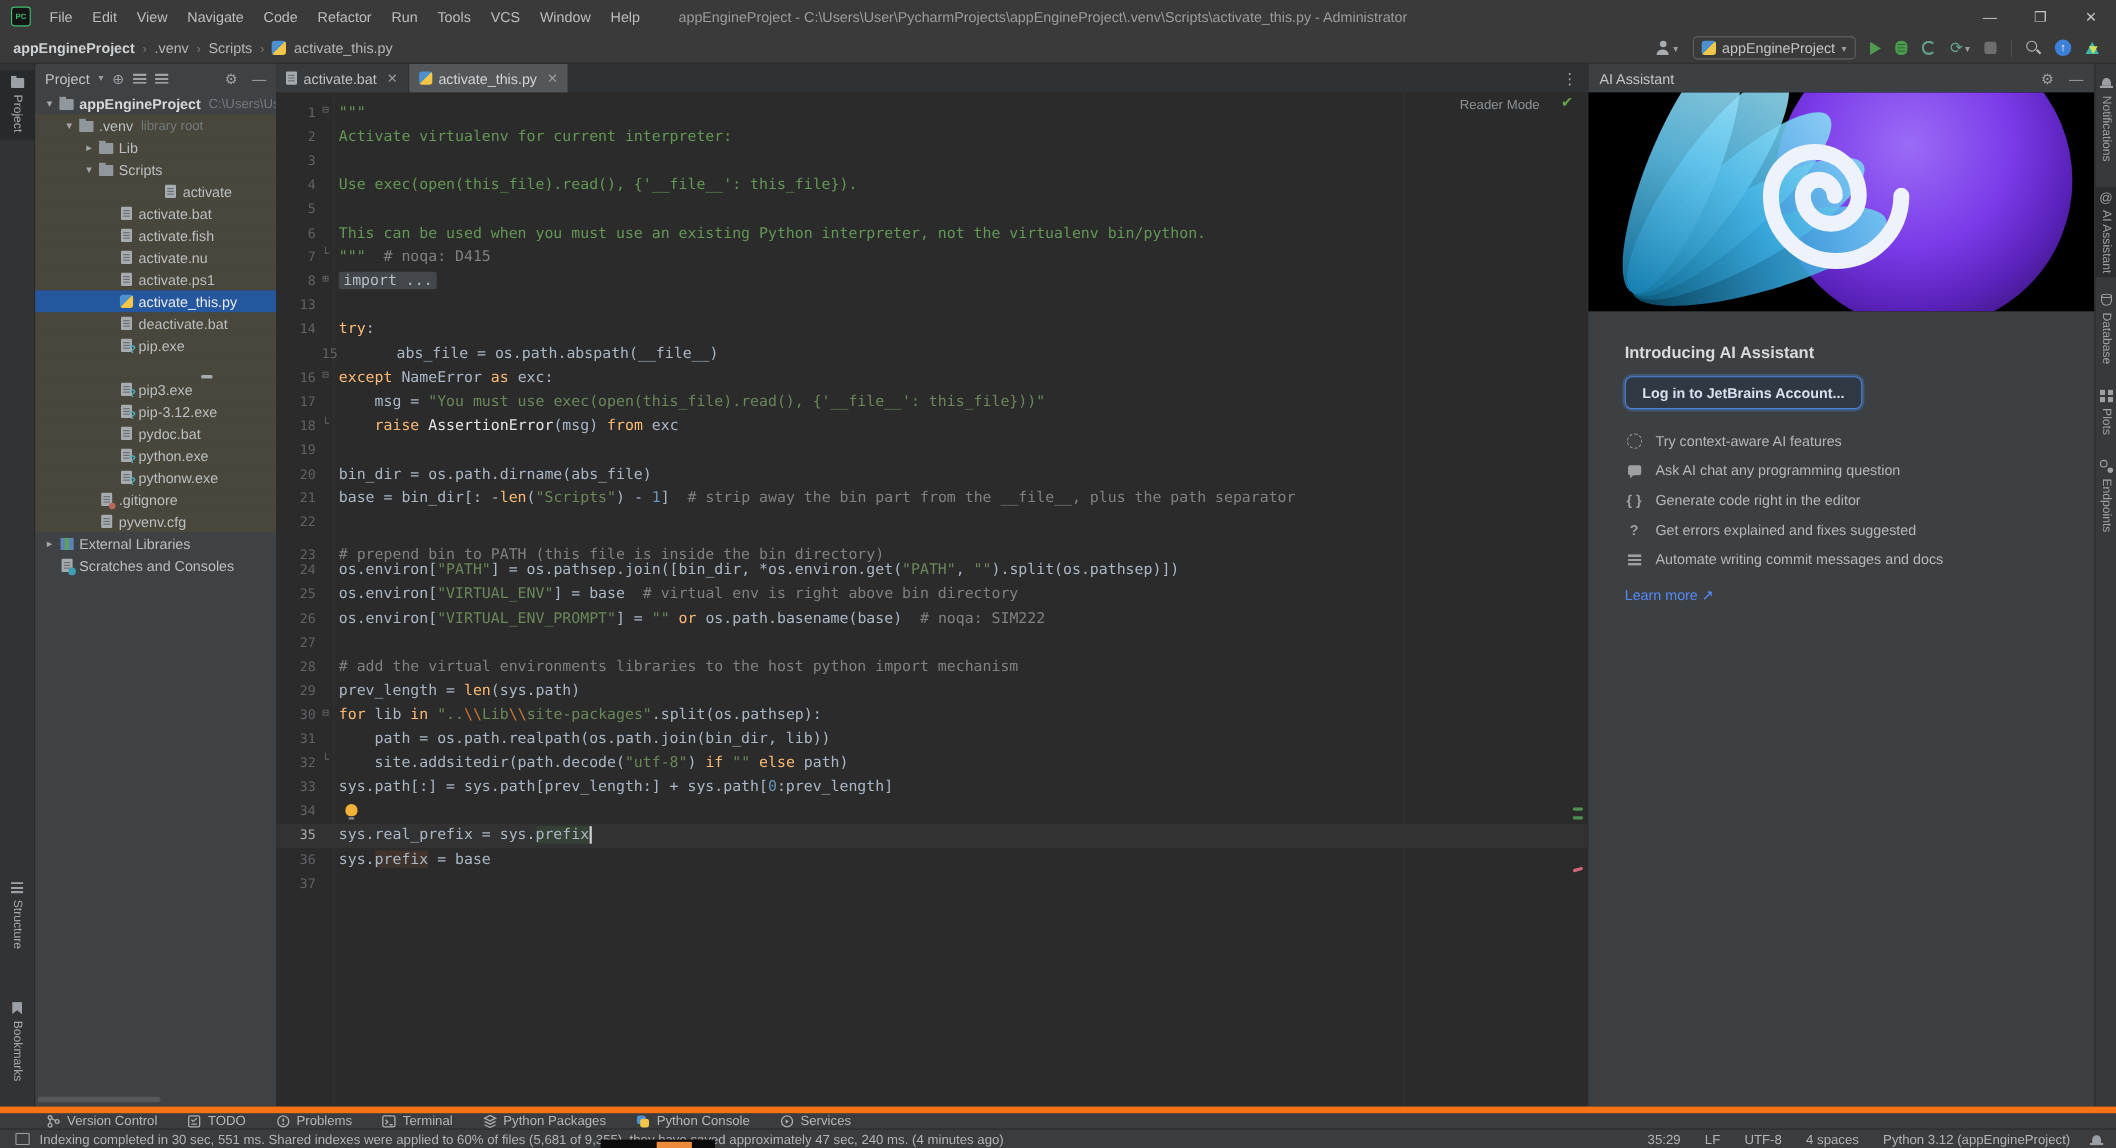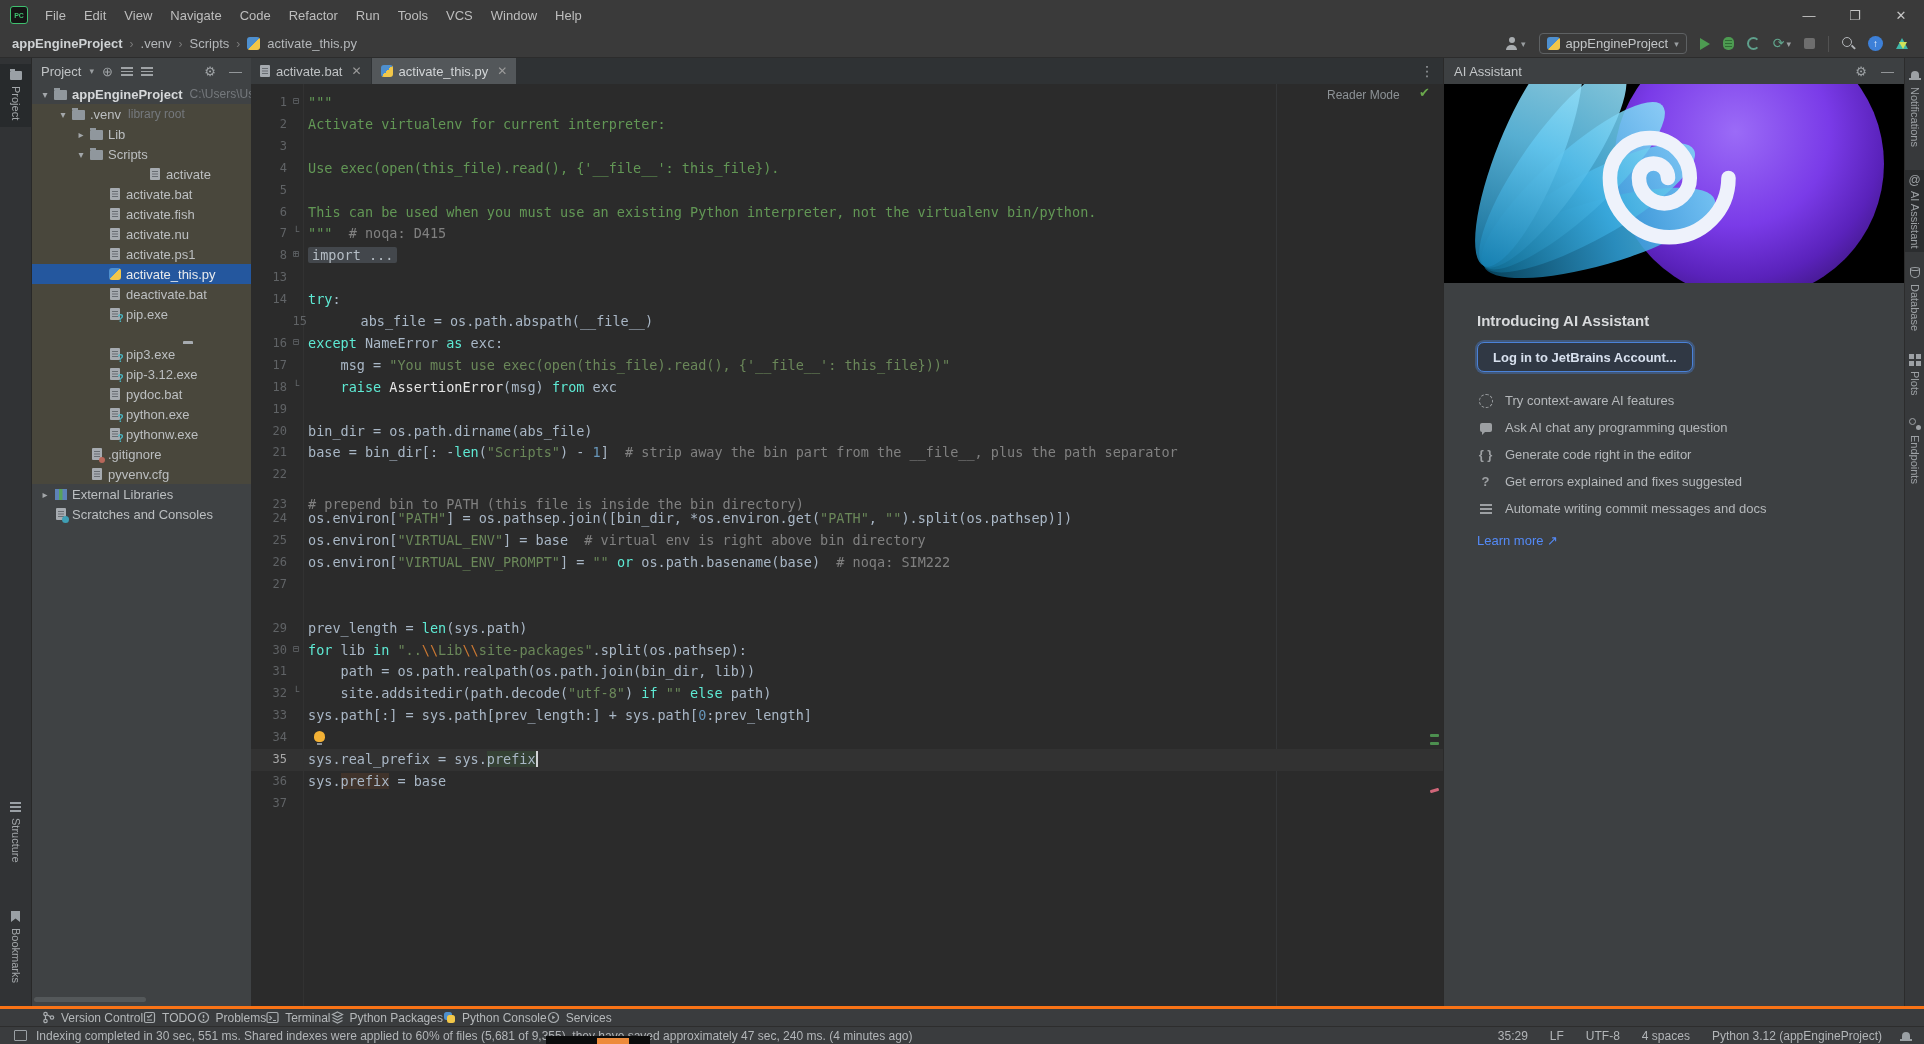--- a/index.html
+++ b/index.html
@@ -85,21 +85,21 @@
   .tab-more{position:absolute;right:8px;top:5px;color:#9da1a4;font-size:14px;letter-spacing:1px}
   .gutter-sep{position:absolute;left:52px;top:26px;bottom:0;width:1px;background:#323232}
   .guide{position:absolute;left:1025px;top:26px;bottom:0;width:1px;background:#343638}
   .code-area{position:absolute;top:26px;left:0;right:0;bottom:0;font-family:"DejaVu Sans Mono",monospace;font-size:13.5px}
   .crow{position:absolute;left:0;right:0;height:22px}
   .crow.current{background:#323232}
   .ln{position:absolute;left:0;top:3px;width:36px;text-align:right;color:#606366;font-size:12px}
   .crow.current .ln{color:#a9a9a9}
   .fold-m{position:absolute;left:38px;top:3px;width:14px;color:#65696d;font-size:10px;text-align:center}
   .cline{position:absolute;left:57px;top:2px;white-space:pre;color:#a9b7c6}
-  .t-d{color:#a9b7c6}.t-k{color:#5eead4}.t-s{color:#6a8759}.t-c{color:#808080}
+  .t-d{color:#a9b7c6}.t-k{color:#fdba74}.t-s{color:#6a8759}.t-c{color:#808080}
   .t-doc{color:#629755}.t-n{color:#6897bb}.t-cls{color:#e5e5e5}.t-esc{color:#cc7832}
   .t-fold{background:#43474c;color:#b5bdc5;padding:0 4px;border-radius:2px}
   .t-hlr{background:#344134;color:#a9b7c6}
   .t-hlw{background:#40332b;color:#a9b7c6}
   .caret{display:inline-block;width:2px;height:16px;background:#d0d2d4;vertical-align:text-bottom}
   .bulb{position:absolute;left:63px;top:4px;width:11px;height:11px;background:#f3b135;border-radius:50% 50% 42% 42%}
   .bulb::after{content:'';position:absolute;left:3px;bottom:-3px;width:5px;height:2.5px;background:#8b8f93}
   .reader{position:absolute;top:30px;left:1076px;font-size:12px;color:#8d9296}
   .inspect-ok{position:absolute;top:27px;left:1168px;color:#6aa84c;font-size:13px}
   .mark{position:absolute;right:4px;width:9px;height:3px;border-radius:1px}
@@ -141,21 +141,21 @@
   .ri-bell::after{content:'';position:absolute;left:0;top:8px;width:12px;height:1.5px;background:#9da1a5;box-shadow:4.5px 2px 0 -1px #9da1a5}
   .ri-at{display:flex;align-items:center;justify-content:center;color:#9da1a5;font-size:12px}
   .ri-db::before{content:'';position:absolute;left:1px;top:0;width:10px;height:3.5px;border-radius:50%;border:1.2px solid #9da1a5;box-sizing:border-box}
   .ri-db::after{content:'';position:absolute;left:1px;top:2px;width:10px;height:9px;border:1.2px solid #9da1a5;border-top:none;border-radius:0 0 5px 5px;box-sizing:border-box}
   .ri-grid{background:linear-gradient(#9da1a5 0 5px,transparent 5px 7px,#9da1a5 7px 12px),linear-gradient(90deg,#000 0 5px,transparent 5px 7px,#000 7px 12px);background-blend-mode:normal}
   .ri-grid{background:conic-gradient(#9da1a5 0 100%);-webkit-mask:linear-gradient(#000 0 5px,transparent 5px 7px,#000 7px 12px),linear-gradient(90deg,#000 0 5px,transparent 5px 7px,#000 7px 12px);-webkit-mask-composite:source-in;mask-composite:intersect}
   .ri-end::before{content:'';position:absolute;left:0;top:0;width:5px;height:5px;border-radius:50%;border:1.4px solid #9da1a5}
   .ri-end::after{content:'';position:absolute;right:0;bottom:0;width:5px;height:5px;border-radius:50%;background:#9da1a5}
 
   
-  .bottom-bar{position:absolute;left:0;top:1006px;width:100%;height:20px;background:#3a3c3e;border-top:3px solid #f97316;display:flex;align-items:center;padding-left:42px;box-sizing:border-box}
+  .bottom-bar{position:absolute;left:0;top:1006px;width:100%;height:20px;background:#3a3c3e;border-top:6px solid #f97316;display:flex;align-items:center;padding-left:42px;gap:27px;box-sizing:border-box}
   .bitem{display:flex;align-items:center;gap:6px;font-size:12px;color:#b5b8ba;white-space:nowrap}
   .bitem svg{display:block}
   .status-bar{position:absolute;left:0;top:1026px;width:100%;height:18px;background:#3a3c3e;border-top:1px solid #2d2d2d;font-size:12px;color:#b2b5b8;display:flex;align-items:center;box-sizing:border-box}
   .sb-icon{margin:0 9px 0 14px;width:11px;height:9px;border:1px solid #9aa0a4;border-radius:1px;flex:0 0 auto}
   .sb-msg{white-space:nowrap}
   .sb-right{position:absolute;right:42px;display:flex;gap:22px;white-space:nowrap}
   .sb-bell{position:absolute;right:12px;top:4px;width:12px;height:12px}
   .sb-bell::before{content:'';position:absolute;left:2px;top:1px;width:8px;height:7px;background:#9aa0a4;border-radius:4px 4px 0 0}
   .sb-bell::after{content:'';position:absolute;left:0;top:8px;width:12px;height:1.5px;background:#9aa0a4}
   .taskbar-thing{position:absolute;left:546px;top:9px;width:104px;height:9px;background:#0c0c0c}
@@ -174,20 +174,21 @@
         <span class="menu-item">View</span>
         <span class="menu-item">Navigate</span>
         <span class="menu-item">Code</span>
         <span class="menu-item">Refactor</span>
         <span class="menu-item">Run</span>
         <span class="menu-item">Tools</span>
         <span class="menu-item">VCS</span>
         <span class="menu-item">Window</span>
         <span class="menu-item">Help</span>
       </div>
+    <div class="win-title">appEngineProject - C:\Users\User\PycharmProjects\appEngineProject\.venv\Scripts\activate_this.py - Administrator</div>
     <div class="win-controls">
       <div class="win-btn">—</div>
       <div class="win-btn">❐</div>
       <div class="win-btn">✕</div>
     </div>
   </div>
 
   <div class="toolbar">
     <div class="crumbs" id="crumbs">
         <span class="crumb first">appEngineProject</span>
@@ -518,20 +519,24 @@
           <span class="ln">25</span>
           <span class="cline"><span class="t-d">os.environ[</span><span class="t-s">"VIRTUAL_ENV"</span><span class="t-d">] = base  </span><span class="t-c"># virtual env is right above bin directory</span></span>
         </div>
         <div class="crow" style="top: 467.9px;">
           <span class="ln">26</span>
           <span class="cline"><span class="t-d">os.environ[</span><span class="t-s">"VIRTUAL_ENV_PROMPT"</span><span class="t-d">] = </span><span class="t-s">""</span><span class="t-d"> </span><span class="t-k">or</span><span class="t-d"> os.path.basename(base)  </span><span class="t-c"># noqa: SIM222</span></span>
         </div>
         <div class="crow" style="top: 489.8px;">
           <span class="ln">27</span>
           <span class="cline"></span>
+        </div>
+        <div class="crow" style="top: 511.7px;">
+          <span class="ln">28</span>
+          <span class="cline"><span class="t-c"># add the virtual environments libraries to the host python import mechanism</span></span>
         </div>
         <div class="crow" style="top: 533.6px;">
           <span class="ln">29</span>
           <span class="cline"><span class="t-d">prev_length = </span><span class="t-k">len</span><span class="t-d">(sys.path)</span></span>
         </div>
         <div class="crow" style="top: 555.5px;">
           <span class="ln">30</span>
           <span class="fold-m">⊟</span>
           <span class="cline"><span class="t-k">for</span><span class="t-d"> lib </span><span class="t-k">in</span><span class="t-d"> </span><span class="t-s">"..</span><span class="t-esc">\\</span><span class="t-s">Lib</span><span class="t-esc">\\</span><span class="t-s">site-packages"</span><span class="t-d">.split(os.pathsep):</span></span>
         </div>

